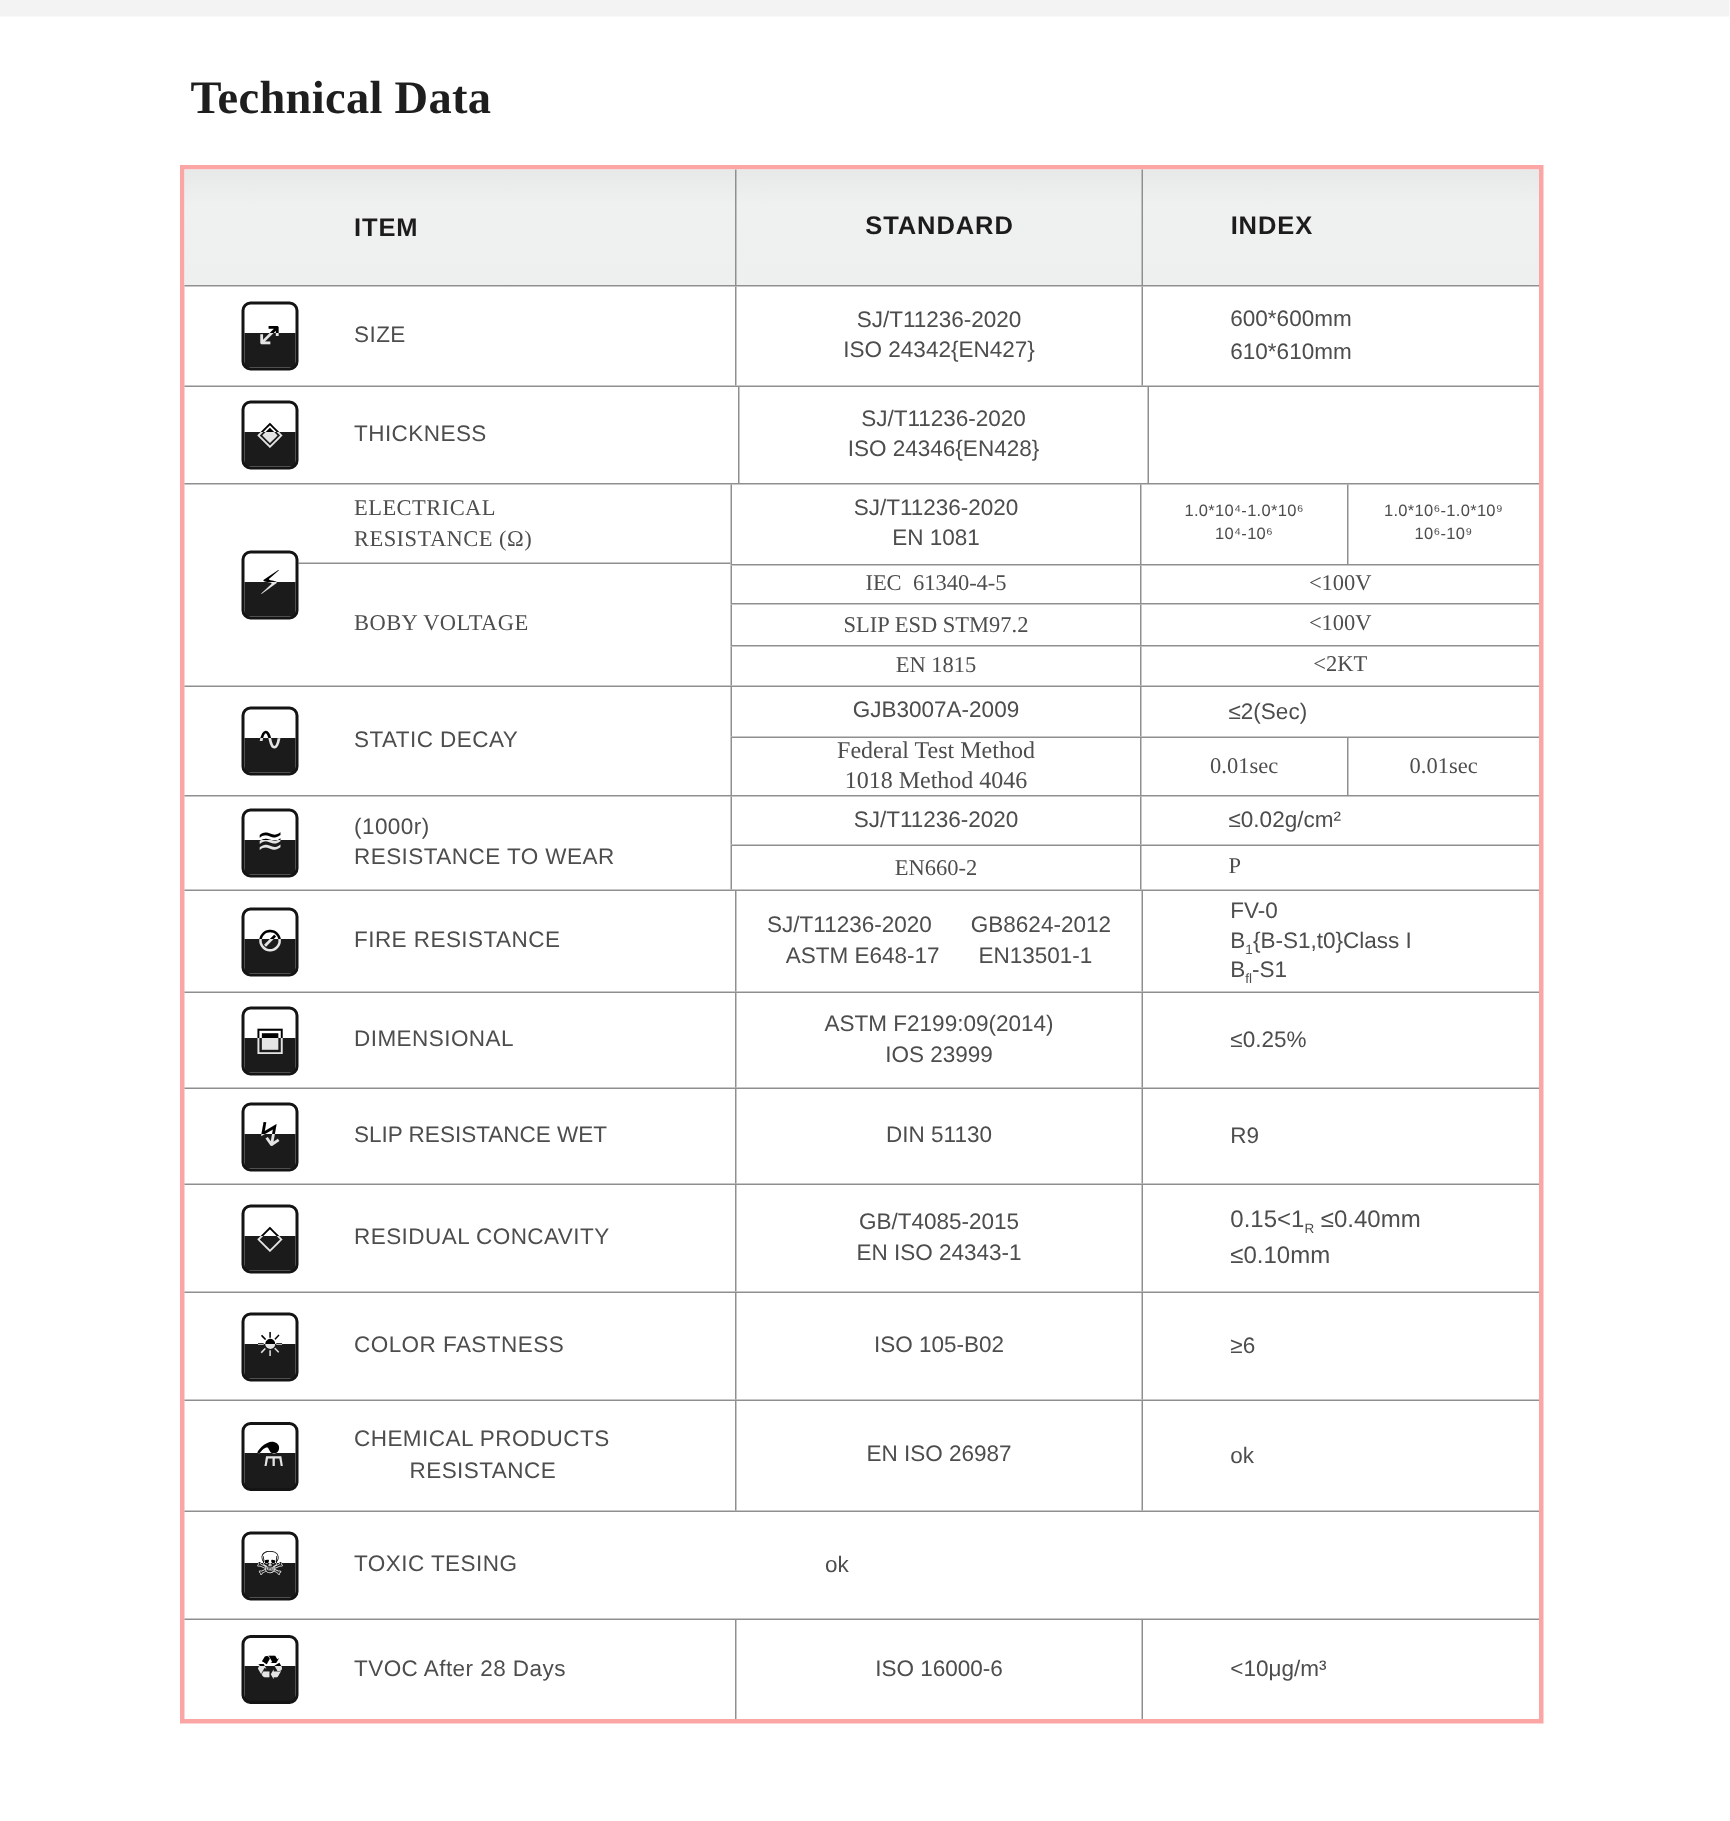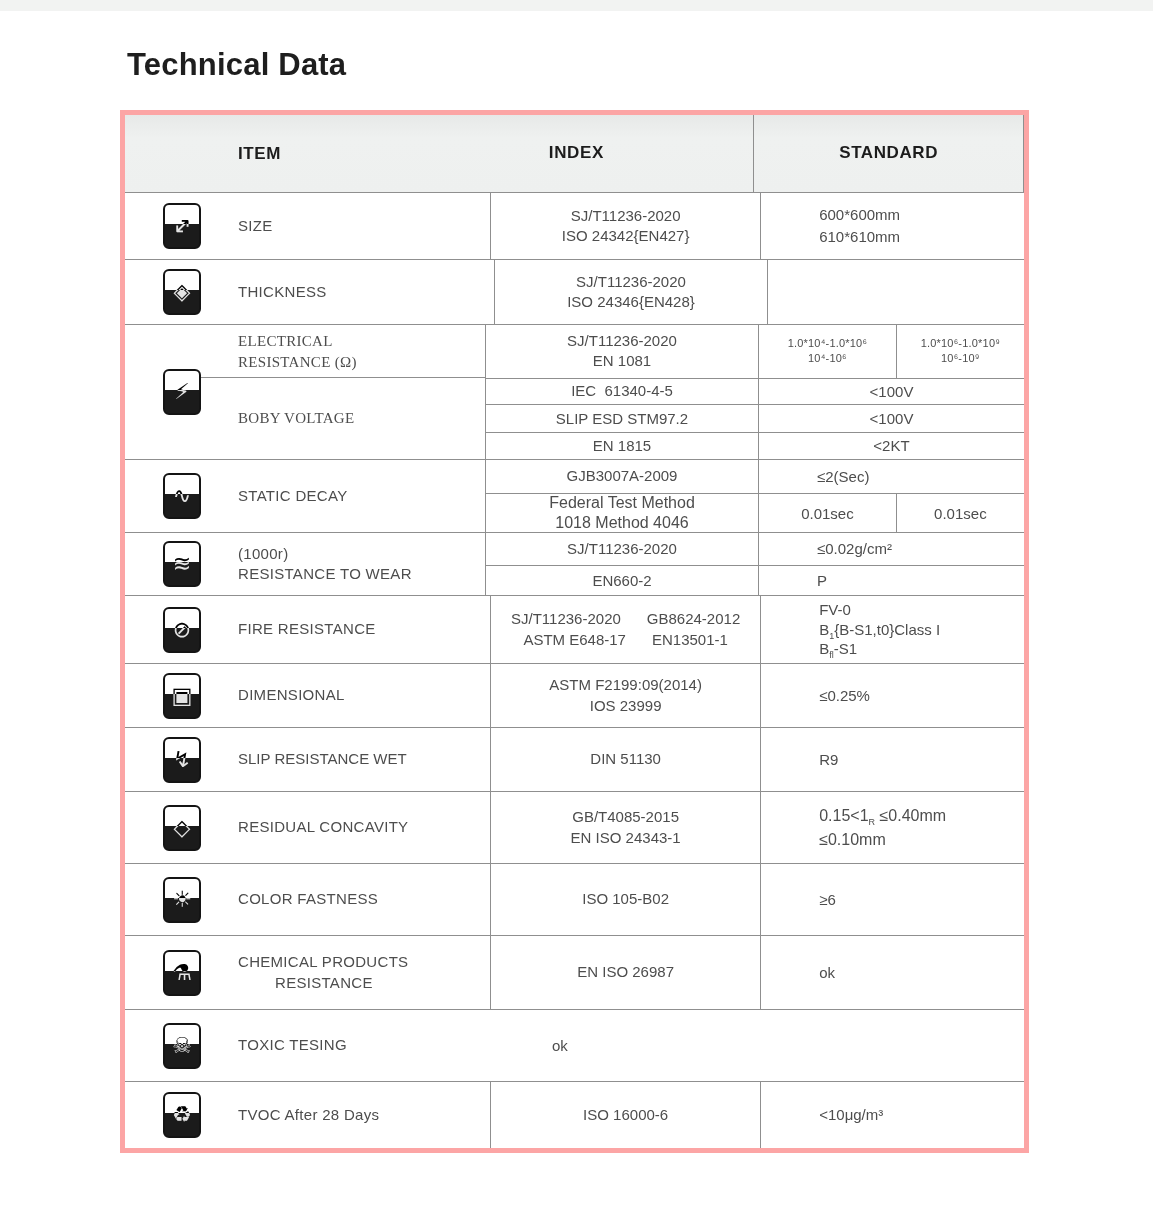--- a/index.html
+++ b/index.html
@@ -4,43 +4,43 @@
 <style>
   html,body{margin:0;padding:0;}
   body{
     width:1153px;height:1214px;position:relative;background:#ffffff;
     font-family:"Liberation Sans","DejaVu Sans",sans-serif;color:#4d4d4d;
     overflow:hidden;
   }
   .top-band{position:absolute;left:0;top:0;width:100%;height:11px;background:#f2f3f2;}
   .page-title{
     position:absolute;left:127px;top:47px;font-size:31px;font-weight:bold;
-    color:#1e1e1e;letter-spacing:0.2px;
+    color:#1e1e1e;letter-spacing:0.2px;font-family:Liberation Serif, serif;
   }
   .tech-table{
     position:absolute;left:120px;top:110px;width:909px;
-    border:5px solid #fca5a5;box-sizing:border-box;background:#fff;
+    border:3px solid #fca5a5;box-sizing:border-box;background:#fff;
     font-size:15px;
   }
   .row{display:flex;border-top:1px solid #8f8f8f;box-sizing:border-box;}
   .row:first-child{border-top:none;}
   .cell{box-sizing:border-box;display:flex;flex-direction:column;justify-content:center;}
   .item-cell{width:369px;position:relative;}
   .std-cell{width:274px;border-left:1px solid #8f8f8f;border-right:1px solid #8f8f8f;
             text-align:center;align-items:center;line-height:1.35;}
   .idx-cell{width:265px;padding-left:58px;line-height:1.45;}
   .idx-cell.centered{padding-left:0;text-align:center;align-items:center;}
   .idx-split{width:265px;display:flex;flex-direction:row;padding:0;}
   .idx-split .half{box-sizing:border-box;display:flex;flex-direction:column;justify-content:center;
                    align-items:center;text-align:center;}
   .idx-split .half.left{width:52%;border-right:1px solid #8f8f8f;}
   .idx-split .half.right{width:48%;}
   .right-wrap{flex:1;display:flex;flex-direction:column;}
   .subrow{display:flex;box-sizing:border-box;}
-  .subrow + .subrow{border-top:1px solid #8f8f8f;}
+  .subrow + .subrow{border-top:1px solid #8f8f8f;font-family:Liberation Serif, serif;}
   
   .header-row{height:77px;background:linear-gradient(180deg,#e7e9e8 0%,#eff1f0 30%,#eef0ef 100%);}
   .header-row .cell{font-weight:bold;color:#1c1c1c;font-size:17px;letter-spacing:0.6px;}
   .header-row .item-cell{padding-left:113px;}
   .header-row .std-cell{}
   .header-row .idx-cell{}
   
   .item-label{margin-left:113px;line-height:1.35;letter-spacing:0.3px;color:#4d4d4d;}
   .row-icon{
     position:absolute;left:38px;top:50%;margin-top:-23px;width:38px;height:46px;
@@ -67,22 +67,22 @@
 </head>
 <body>
 
 <div class="top-band"></div>
 <div class="page-title" data-bind="page.title">Technical Data</div>
 
 <div class="tech-table">
 
   <div class="row header-row">
     <div class="cell item-cell" data-bind="table.headers.item">ITEM</div>
+    <div class="cell std-cell" data-bind="table.headers.standard">STANDARD</div>
     <div class="cell idx-cell" data-bind="table.headers.index">INDEX</div>
-    <div class="cell std-cell" data-bind="table.headers.standard">STANDARD</div>
   </div>
 
   <div class="row" style="height:67px">
     <div class="cell item-cell">
       <span class="row-icon rot">
           <span class="glyph" data-bind="table.rows.size.icon_glyph">↔</span>
         </span>
       <div class="item-label" data-bind="table.rows.size.label">SIZE</div>
     </div>
     <div class="cell std-cell">

